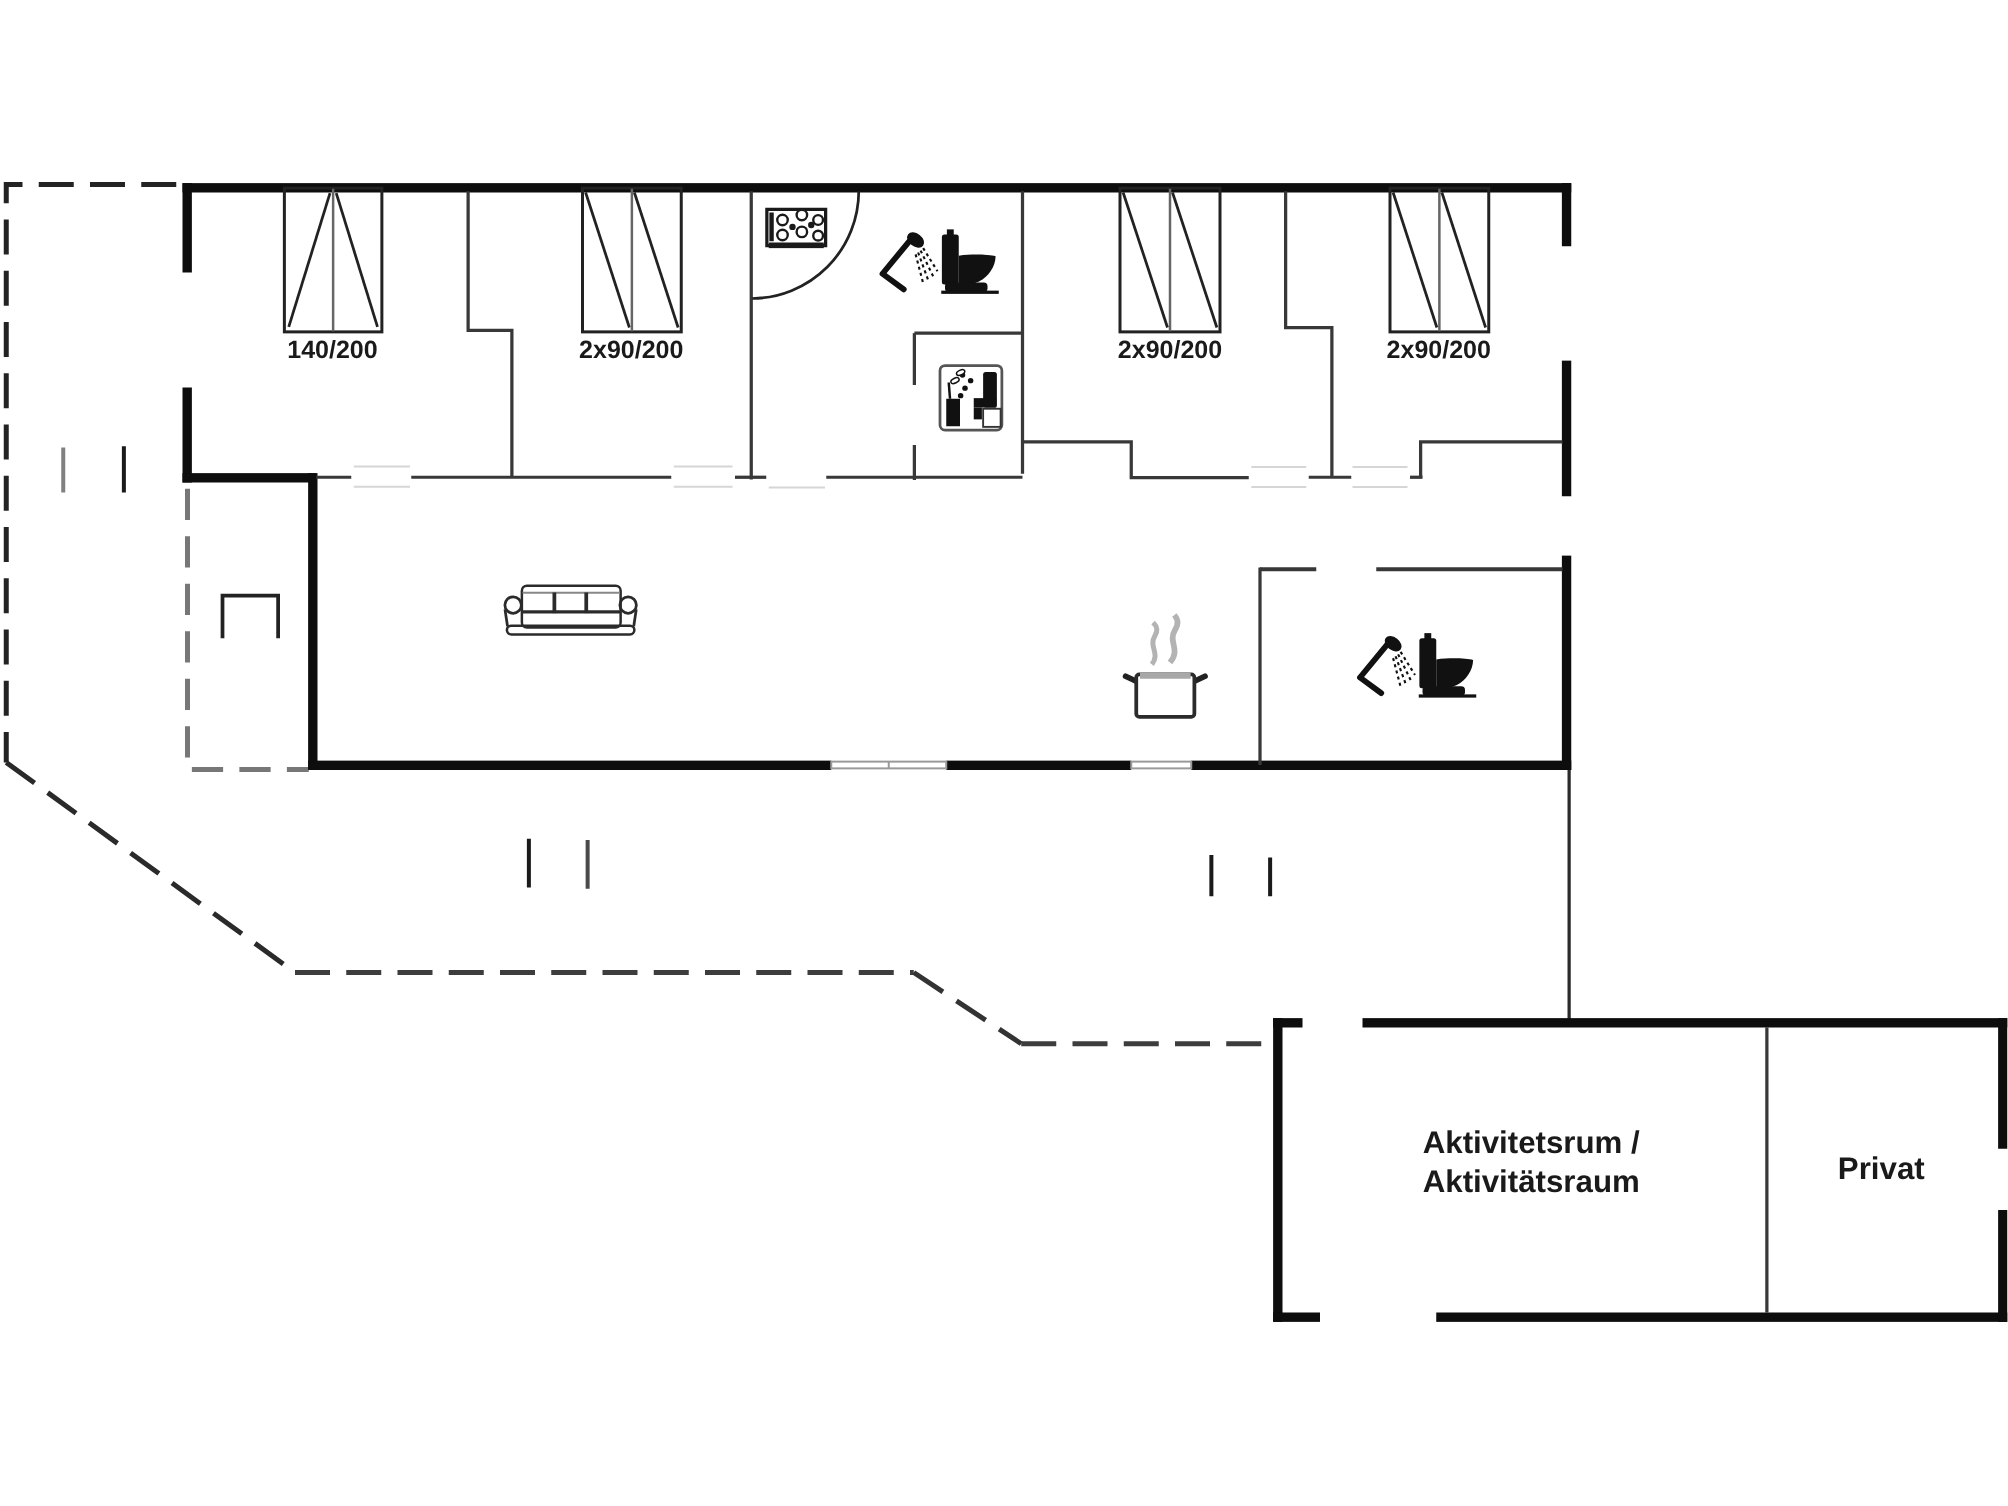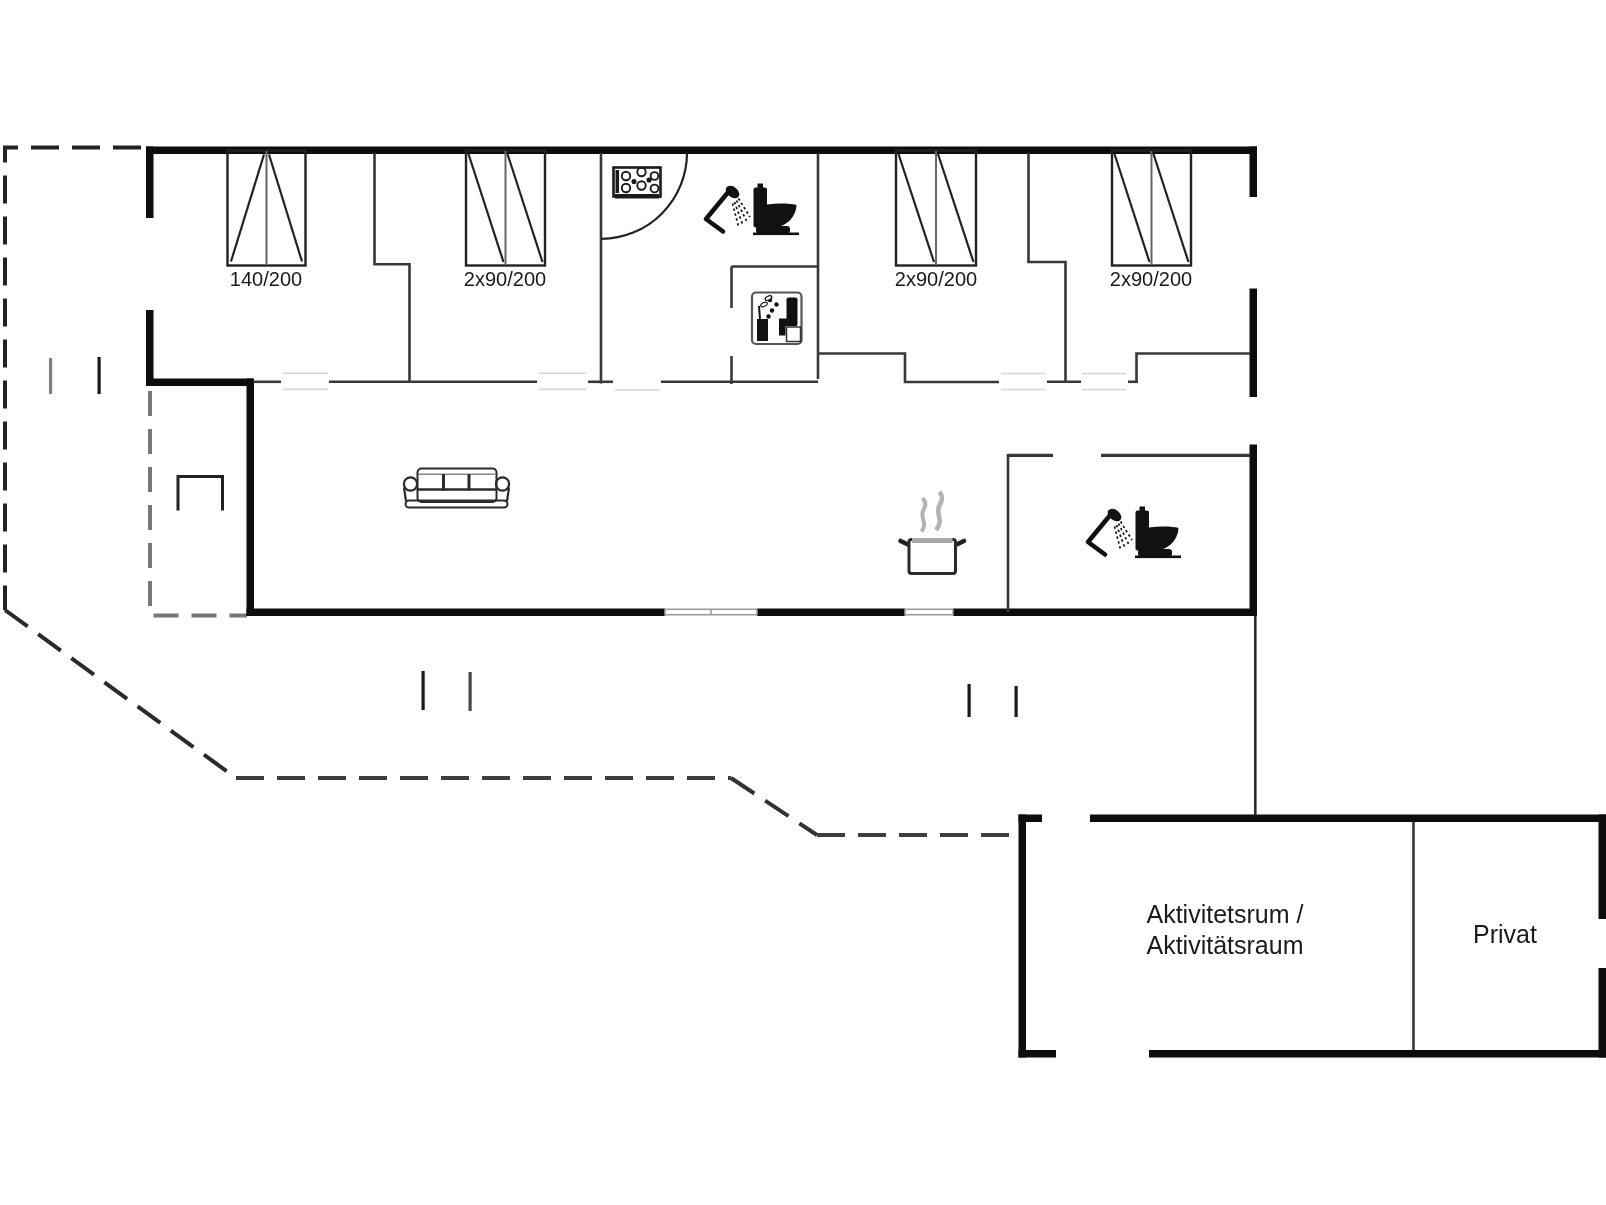--- a/index.html
+++ b/index.html
@@ -1,16 +1,16 @@
 <!DOCTYPE html>
 <html><head>
 <meta charset="utf-8">
 <style>
   html,body{margin:0;padding:0;background:#ffffff;}
-  #stage{position:relative;width:1606px;height:1205px;background:#ffffff;overflow:hidden;transform:translateZ(0);}
+  #stage{position:relative;width:1606px;height:1205px;background:#ffffff;overflow:hidden;transform:translateZ(0);font-weight:bold;}
   svg{position:absolute;left:0;top:0;}
   text{font-family:"Liberation Sans", sans-serif;fill:#1a1a1a;}
 </style>
 </head>
 <body>
 <div id="stage">
 <svg width="1606" height="1205" viewBox="0 0 1606 1205">
 
   <g stroke-width="4" fill="none" stroke-dasharray="28 13">
     <polyline points="141,147.5 5,147.5 5,610" stroke="#232323"></polyline>

